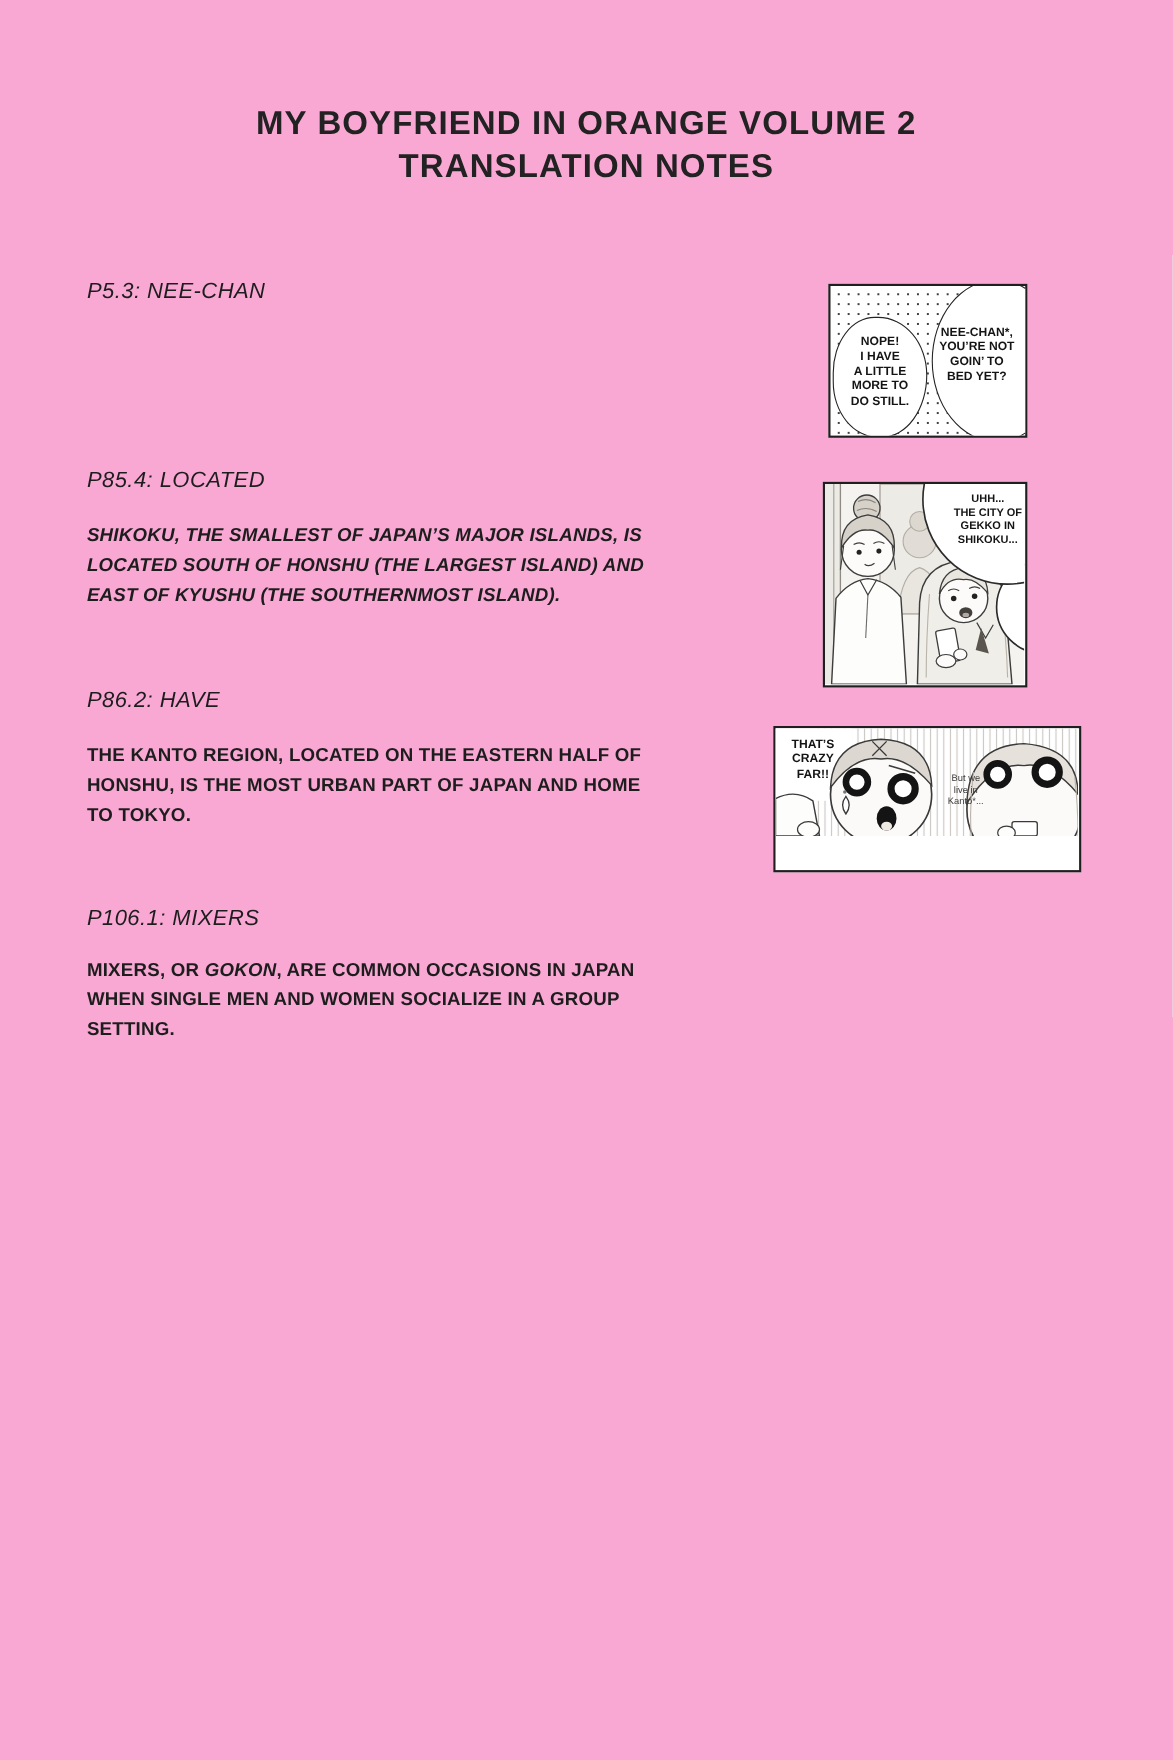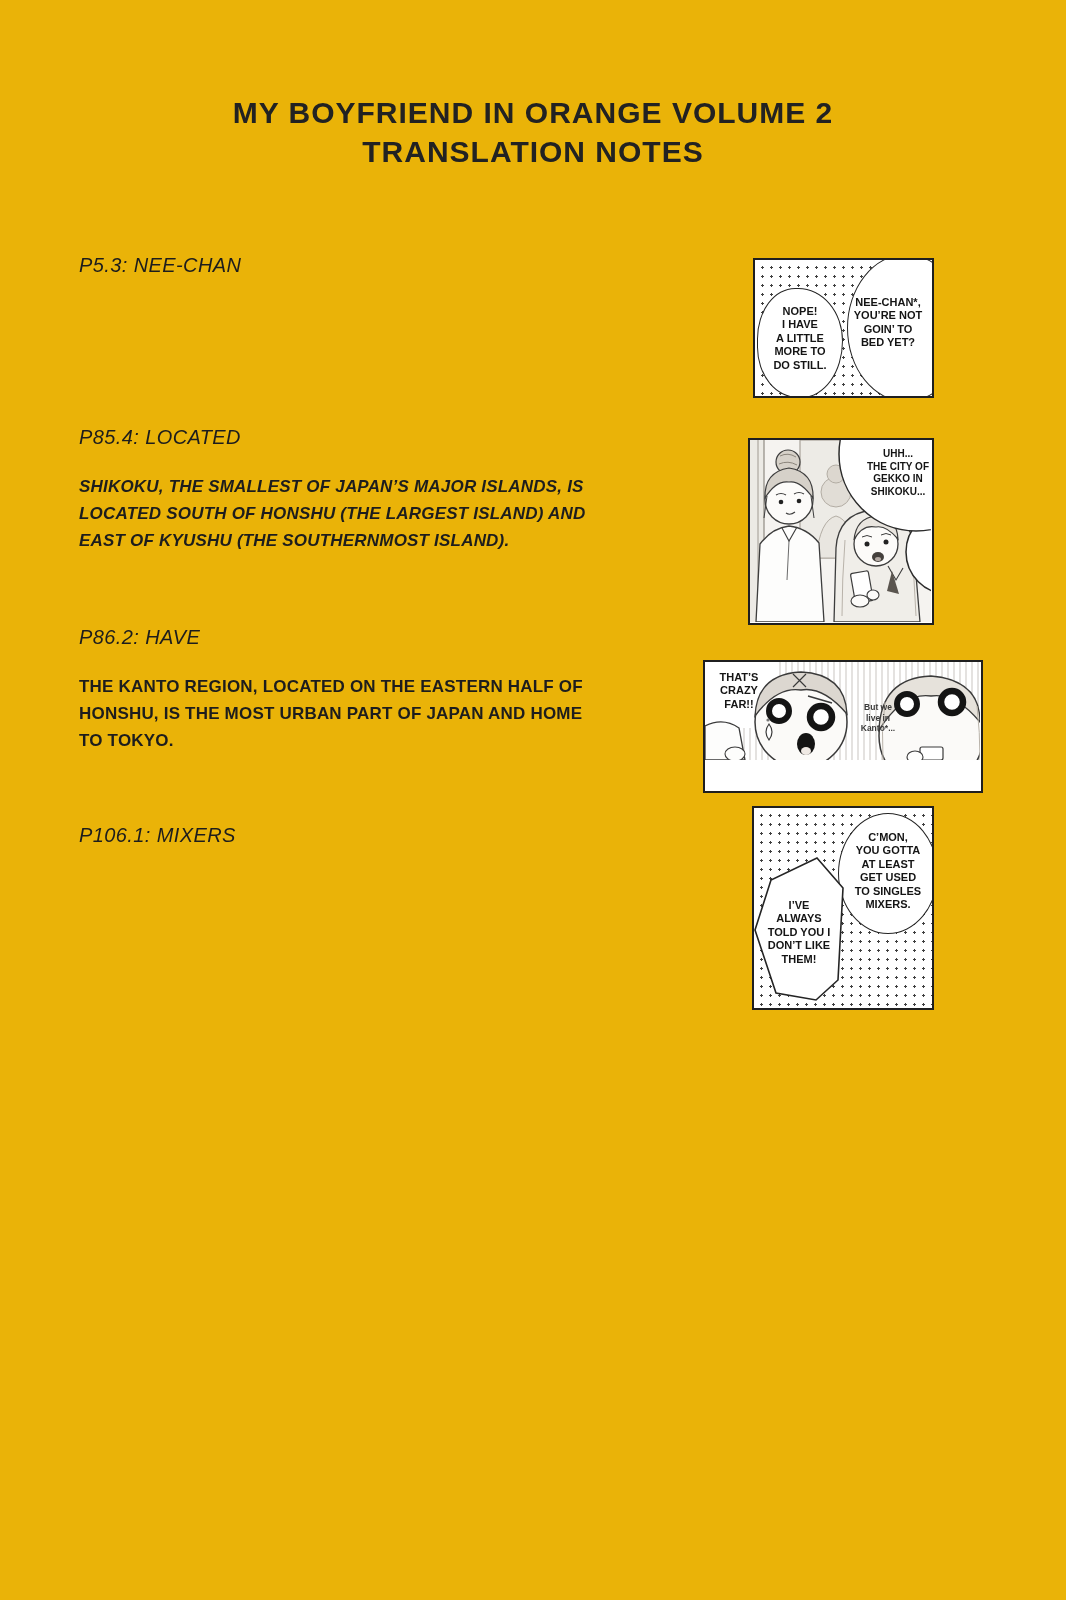--- a/index.html
+++ b/index.html
@@ -1,18 +1,18 @@
 <!DOCTYPE html>
 <html><head>
 <meta charset="utf-8">
 <style>
   html,body { margin:0; padding:0; background:#e8e8e8; }
   .page {
     position:relative; width:1066px; height:1600px; margin:0 auto;
-    background:#eab308; overflow:hidden;
+    background:#f9a8d4; overflow:hidden;
     font-family:"Liberation Sans", sans-serif; color:#1a1a1a;
   }
   .title {
     position:absolute; left:0; top:93px; width:100%;
     text-align:center; font-weight:bold; font-size:30px;
     line-height:39px; letter-spacing:1px; color:#222;
   }
   .note-heading {
     position:absolute; left:79px; font-size:20px; font-weight:normal;
     font-style:italic; letter-spacing:0.4px; color:#1d1d1d;
@@ -59,20 +59,23 @@
   <div class="note-body italic" style="top:473px">SHIKOKU, THE SMALLEST OF JAPAN’S MAJOR ISLANDS, IS
 LOCATED SOUTH OF HONSHU (THE LARGEST ISLAND) AND
 EAST OF KYUSHU (THE SOUTHERNMOST ISLAND).</div>
 
   <div class="note-heading" style="top:626px">P86.2: HAVE</div>
   <div class="note-body" style="top:673px">THE KANTO REGION, LOCATED ON THE EASTERN HALF OF
 HONSHU, IS THE MOST URBAN PART OF JAPAN AND HOME
 TO TOKYO.</div>
 
   <div class="note-heading" style="top:824px">P106.1: MIXERS</div>
+  <div class="note-body" style="top:868px"><span>MIXERS, OR </span><span class="it">GOKON</span><span>, ARE COMMON OCCASIONS IN JAPAN
+WHEN SINGLE MEN AND WOMEN SOCIALIZE IN A GROUP
+SETTING.</span></div>
 
   <div class="panel dots" style="left:753px;top:258px;width:181px;height:140px">
     <div class="bubble" style="left:2px;top:28px;width:86px;height:110px;border-radius:46% 54% 50% 50% / 48% 50% 54% 48%"></div>
     <div class="bubble" style="left:92px;top:-6px;width:118px;height:148px"></div>
     <div class="bubble-text" style="left:2px;top:45px;width:86px">NOPE!
 I HAVE
 A LITTLE
 MORE TO
 DO STILL.</div>
     <div class="bubble-text" style="left:94px;top:36px;width:78px">NEE-CHAN*,
@@ -161,36 +164,19 @@
       <path d="M174,68 Q176,16 226,14 Q275,18 275,60 Q250,30 226,34 Q198,30 174,68 Z" fill="#e6e2db" stroke="#3a3a3a" stroke-width="1.3"></path>
       <path d="M180,40 Q176,70 178,98 M272,44 Q275,70 275,98" fill="none" stroke="#b9b3aa" stroke-width="1"></path>
       <circle cx="202" cy="42" r="10" fill="#ffffff" stroke="#141414" stroke-width="6"></circle>
       <circle cx="247" cy="40" r="11" fill="#ffffff" stroke="#141414" stroke-width="6.5"></circle>
       <rect x="215" y="85" width="23" height="13" rx="2" fill="#ffffff" stroke="#3a3a3a" stroke-width="1.2"></rect>
       <ellipse cx="210" cy="95" rx="8" ry="6" fill="#fdfdfc" stroke="#3a3a3a" stroke-width="1.1"></ellipse>
     </svg>
     <div class="bubble-text" style="left:2px;top:9px;width:64px">THAT’S
 CRAZY
 FAR!!</div>
-    <div class="bubble-text" style="left:146px;top:40px;width:54px;font-size:8.5px;line-height:10.5px;font-weight:700;color:#3a3a3a">But we
+    <div class="bubble-text" style="left:146px;top:40px;width:54px;font-size:8.5px;line-height:10.5px;font-weight:400;color:#3a3a3a">But we
 live in
 Kanto*...</div>
   </div>
 
-  <div class="panel dots" style="left:752px;top:806px;width:182px;height:204px">
-    <div class="bubble" style="left:84px;top:5px;width:100px;height:121px"></div>
-    <svg class="art" width="177" height="199" viewBox="0 0 177 199" style="overflow:visible">
-      <polygon points="63,50 89,80 84,172 62,192 22,185 1,122 17,72" fill="#ffffff" stroke="#242424" stroke-width="1.6"></polygon>
-    </svg>
-    <div class="bubble-text" style="left:92px;top:23px;width:84px">C’MON,
-YOU GOTTA
-AT LEAST
-GET USED
-TO SINGLES
-MIXERS.</div>
-    <div class="bubble-text" style="left:3px;top:91px;width:84px">I’VE
-ALWAYS
-TOLD YOU I
-DON’T LIKE
-THEM!</div>
-  </div>
 
 </div>
 
 </body></html>

